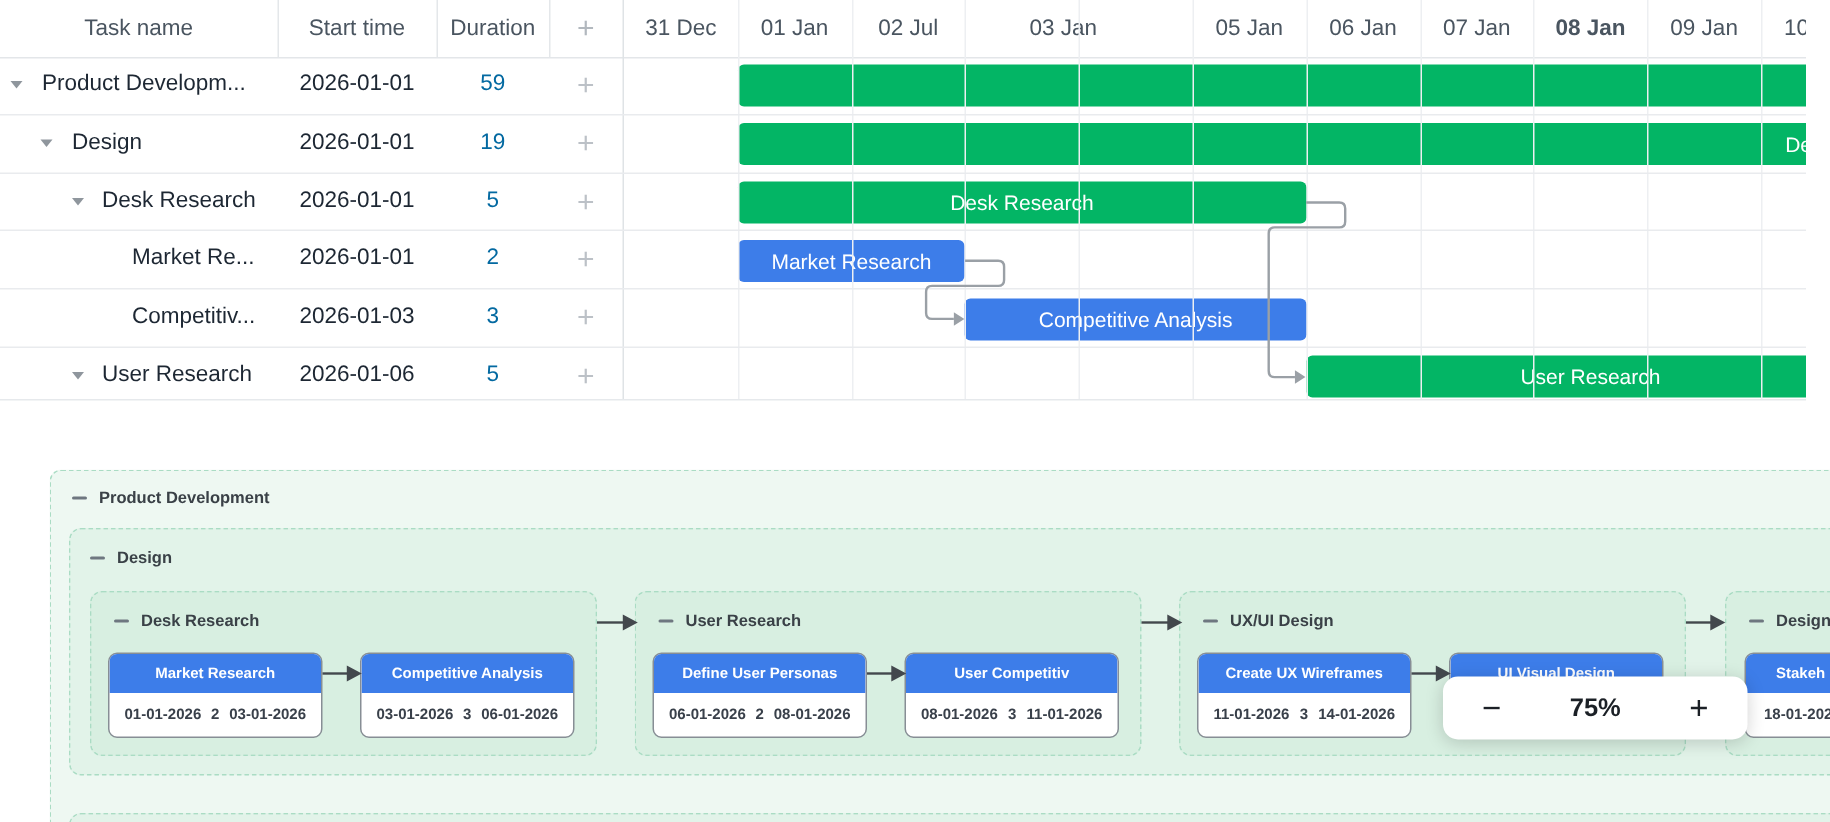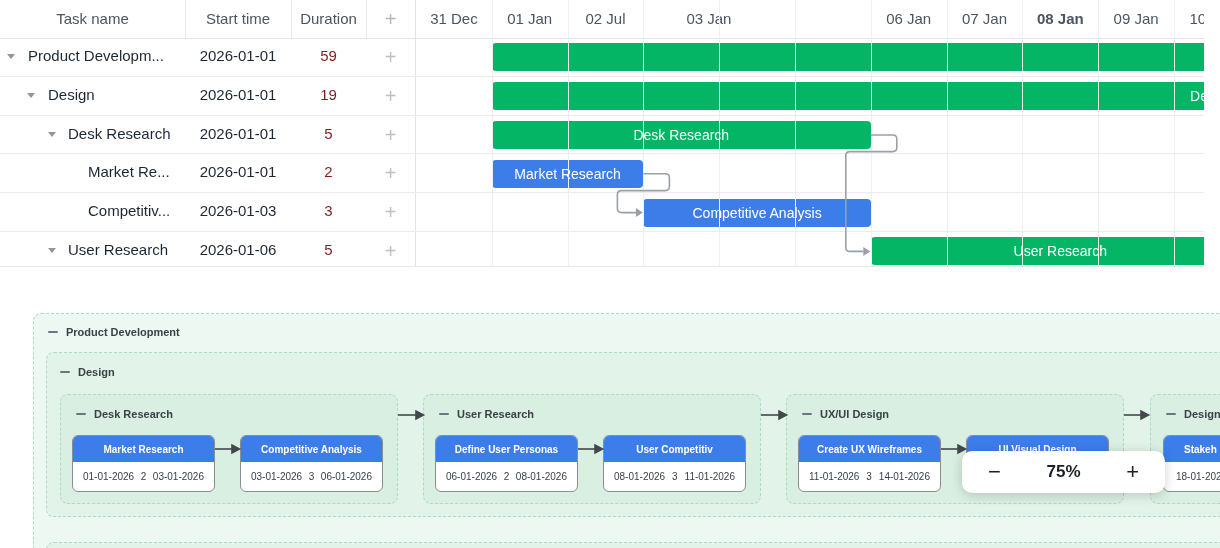--- a/index.html
+++ b/index.html
@@ -11,38 +11,38 @@
   .hline { position:absolute; left:0; width:1204px; height:1px; background:#e9ebee; }
   .vline { position:absolute; top:0; height:267px; width:1px; background:#edeff2; }
   .vline.hdr-sep { height:38px; background:#e4e7ea; }
   #col-divider { position:absolute; left:415px; top:0; width:1px; height:267px; background:#dfe3e6; }
   #thead-border { position:absolute; left:0; top:38px; width:1204px; height:1px; background:#e3e6e9; }
   .hcell { position:absolute; top:0; height:38px; line-height:38px; text-align:center; color:#4a5560; font-size:15px; }
   .date-cell { position:absolute; top:0; height:38px; line-height:38px; text-align:center; color:#4a5560; font-size:15px; white-space:nowrap; }
   .trow { position:absolute; left:0; width:1204px; height:39px; }
   .tname { position:absolute; top:9px; font-size:15px; color:#1d2733; white-space:nowrap; }
   .tstart { position:absolute; left:185px; width:106px; top:9px; text-align:center; font-size:15px; color:#1d2733; }
-  .tdur { position:absolute; left:291px; width:75px; top:9px; text-align:center; font-size:15px; color:#7f1d1d; }
+  .tdur { position:absolute; left:291px; width:75px; top:9px; text-align:center; font-size:15px; color:#0369a1; }
   .tplus { position:absolute; left:366px; width:49px; top:0; height:39px; text-align:center; font-size:20px; line-height:38px; color:#bcc1c7; font-weight:400; cursor:pointer; }
   .hplus { color:#b2b8be; }
   .caret { position:absolute; top:16px; width:0; height:0; border-left:4.5px solid transparent; border-right:4.5px solid transparent; border-top:5.5px solid #8f969d; cursor:pointer; }
   .bar { position:absolute; height:28px; border-radius:4px; display:flex; align-items:center; justify-content:center; color:#fff; font-size:14px; white-space:nowrap; cursor:pointer; }
   #connectors { position:absolute; left:0; top:0; pointer-events:none; }
 
   
   .group { position:absolute; border:1px dashed #aadcc4; border-radius:8px; }
   .g0 { background:#eef8f2; }
   .g1 { background:#e2f3e9; }
   .g2 { background:#d8efe1; }
   .glabel { position:absolute; display:flex; align-items:center; gap:8px; font-size:11px; font-weight:700; color:#3a4147; white-space:nowrap; }
   .minus { width:10px; height:2px; background:#6e7780; border-radius:1px; cursor:pointer; }
   .node { position:absolute; width:143px; height:57px; background:#fff; border:1px solid #878e95; border-radius:6px; overflow:hidden; cursor:pointer; }
   .node-h { height:26px; background:#3d7de9; color:#fff; font-size:10px; font-weight:700; display:flex; align-items:center; justify-content:center; white-space:nowrap; }
   .node-h.clip-left { justify-content:flex-start; padding-left:20px; }
-  .node-b { height:29px; display:flex; align-items:center; justify-content:space-between; padding:0 10px; font-size:10px; color:#39404a; white-space:nowrap; }
+  .node-b { height:29px; display:flex; align-items:center; justify-content:space-between; padding:0 10px; font-size:10px; color:#39404a; white-space:nowrap;font-weight:bold; }
   .node-b.clip-left { justify-content:flex-start; padding-left:12px; }
   #diagram-arrows { position:absolute; left:0; top:300px; pointer-events:none; }
   #zoomctl { position:absolute; left:962px; top:451px; width:203px; height:42px; background:#fff; border-radius:10px; box-shadow:0 2px 12px rgba(0,0,0,.18); display:flex; align-items:center; justify-content:space-between; padding:0 26px; z-index:20; }
   .zsign { font-size:22px; color:#1b2026; cursor:pointer; line-height:1; }
   #zoomval { font-size:17px; font-weight:700; color:#1b2026; }
 </style>
 </head>
 <body>
 
 <div id="app">
@@ -121,20 +121,21 @@
       </div>
 
   <div class="date-cell" style="left: 416px; width: 75.8px;">31 Dec</div>
       <div class="date-cell" style="left: 491.8px; width: 75.8px;">01 Jan</div>
       <div class="vline" style="left: 491.8px;"></div>
       <div class="date-cell" style="left: 567.6px; width: 75.8px;">02 Jul</div>
       <div class="vline" style="left: 567.6px;"></div>
       <div class="date-cell" style="left: 671px; width: 75.8px;">03 Jan</div>
       <div class="vline" style="left: 643.4px;"></div>
       <div class="vline" style="left: 719.2px;"></div>
+      <div class="date-cell" style="left: 795px; width: 75.8px;">05 Jan</div>
       <div class="vline" style="left: 795px;"></div>
       <div class="date-cell" style="left: 870.8px; width: 75.8px;">06 Jan</div>
       <div class="vline" style="left: 870.8px;"></div>
       <div class="date-cell" style="left: 946.6px; width: 75.8px;">07 Jan</div>
       <div class="vline" style="left: 946.6px;"></div>
       <div class="date-cell" style="left: 1022.4px; width: 75.8px; font-weight: bold;">08 Jan</div>
       <div class="vline" style="left: 1022.4px;"></div>
       <div class="date-cell" style="left: 1098.2px; width: 75.8px;">09 Jan</div>
       <div class="vline" style="left: 1098.2px;"></div>
       <div class="date-cell" style="left: 1174px; width: 75.8px;">10 Jan</div>

